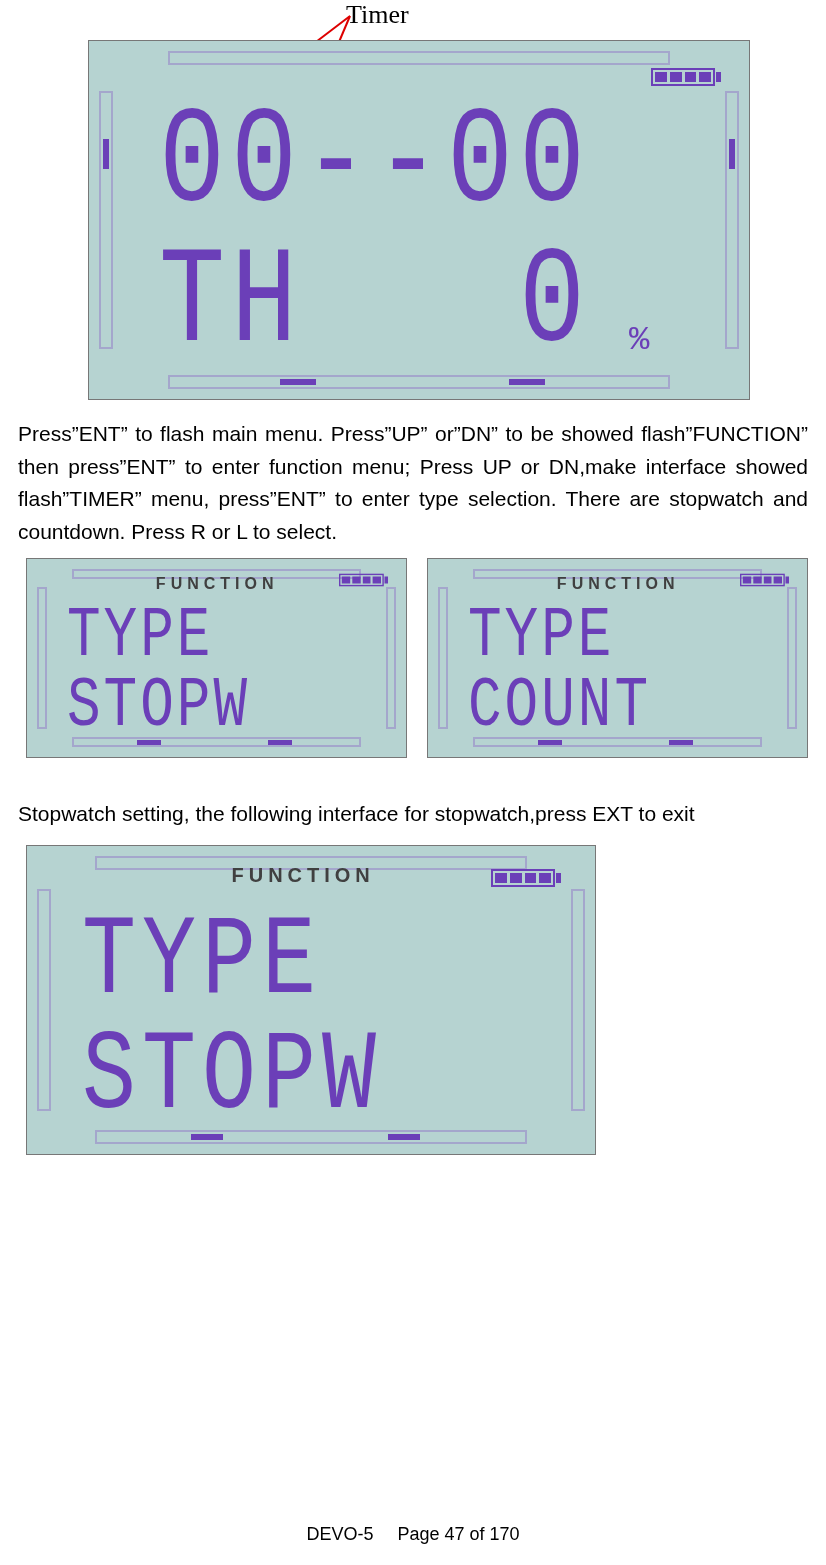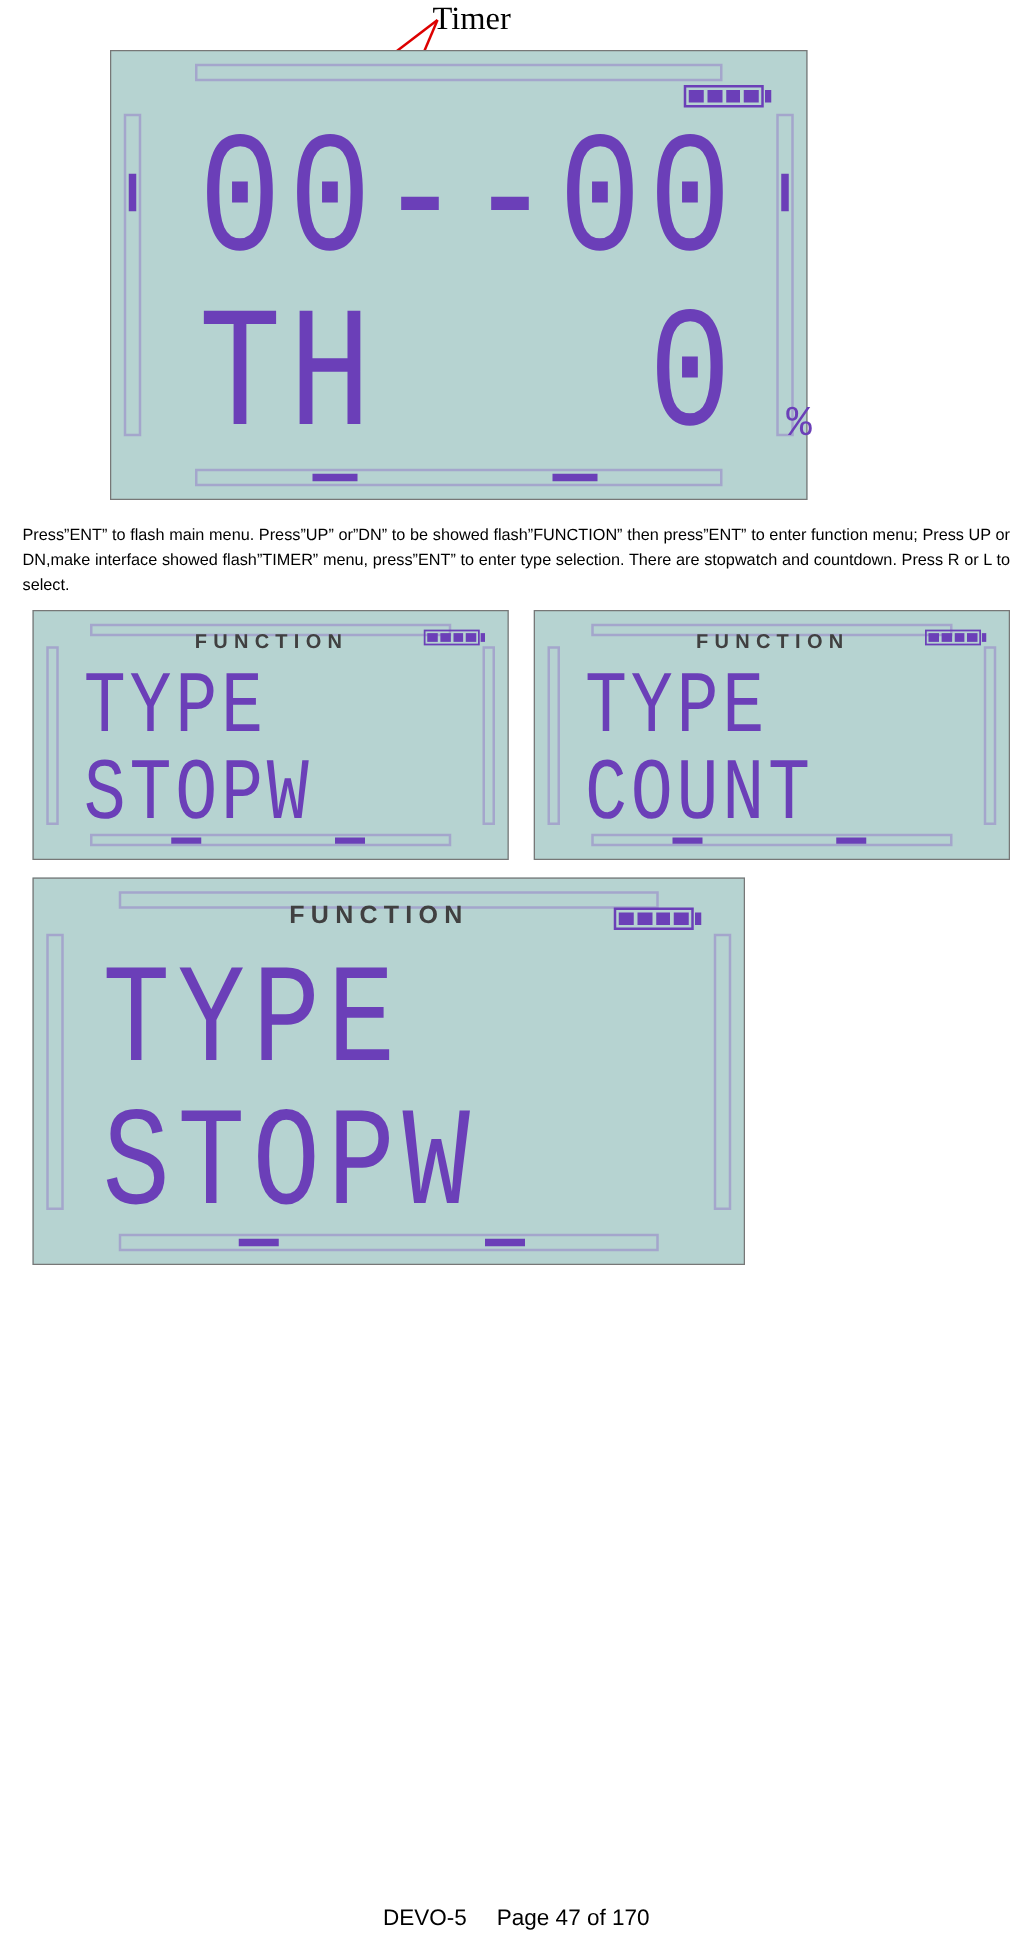--- a/index.html
+++ b/index.html
@@ -1,21 +1,21 @@
 <!DOCTYPE html>
 <html><head>
 <meta charset="utf-8">
 <style>
   html,body{margin:0;padding:0;background:#fff;font-family:Arial,Helvetica,sans-serif;color:#000;}
   .page{width:826px;height:1565px;position:relative;box-sizing:border-box;padding:0 18px;border-radius:26px;}
   .timer-label-row{position:relative;height:40px;}
   .timer-label{position:absolute;left:328px;top:0;font-family:"Times New Roman",serif;font-size:26px;}
   .timer-callout{position:absolute;left:244px;top:14px;width:90px;height:70px;overflow:visible;}
   .lcd{background:#b6d3d1;border:1px solid #777;box-sizing:border-box;position:relative;margin:0;}
-  .lcd-large{width:558px;height:360px;margin-left:70px;}
+  .lcd-large{width:662px;height:360px;margin-left:70px;}
   .lcd-medium{width:570px;height:310px;margin-left:8px;}
   .lcd-small{width:390px;height:200px;}
   .lcd-row{display:flex;gap:20px;margin-left:8px;}
   
   .hbar,.vbar,.sbar{position:absolute;background:transparent;border:2px solid rgba(150,130,200,.55);box-sizing:border-box;}
   .hbar{left:12%;right:12%;height:14px;}
   .vbar{top:14%;bottom:14%;width:14px;}
   .hbar.top{top:10px;} .hbar.bottom{bottom:10px;}
   .vbar.left{left:10px;} .vbar.right{right:10px;}
   
@@ -24,21 +24,21 @@
   .batt{position:absolute;right:28px;top:26px;height:20px;display:flex;align-items:center;}
   .batt-shell{border:2px solid #6b3fb8;height:18px;width:64px;display:flex;gap:3px;padding:2px;box-sizing:border-box;}
   .batt-cell{flex:1;background:#6b3fb8;}
   .batt-tip{width:5px;height:10px;background:#6b3fb8;margin-left:1px;}
   
   .func-label{position:absolute;top:16px;left:34%;font-size:16px;letter-spacing:5px;color:#404040;font-weight:600;}
   
   .seg{position:absolute;font-family:"Courier New",monospace;font-weight:400;color:#6b3fb8;letter-spacing:6px;white-space:pre;transform:scaleY(1.25);}
   .pct{position:absolute;font-family:"Courier New",monospace;color:#6b3fb8;}
   
-  p.body{font-size:13px;line-height:1.55;text-align:justify;margin:18px 0 10px 0;}
+  p.body{font-size:21px;line-height:1.55;text-align:justify;margin:18px 0 10px 0;}
   p.body2{font-size:21px;line-height:1.55;margin:14px 0 8px 0;}
   .footer{position:absolute;bottom:20px;left:0;right:0;text-align:center;font-size:18px;}
   .footer .gap{display:inline-block;width:24px;}
   
   .lcd-small .seg{letter-spacing:3px;}
 </style>
 </head>
 <body>
 <div class="page">
 
@@ -119,20 +119,21 @@
             <div class="batt-cell"></div>
             <div class="batt-cell"></div>
           </div>
       <div class="batt-tip"></div>
     </div>
     <div class="seg" style="left:40px;top:45px;font-size:56px;">TYPE</div>
     <div class="seg" style="left:40px;top:115px;font-size:56px;">COUNT</div>
   </div>
 </div>
 
+<p class="body2" style="margin-top:40px;">Stopwatch setting, the following interface for stopwatch,press EXT to exit</p>
 
 <div class="lcd lcd-medium" style="margin-top:14px;">
   <div class="hbar top"></div>
   <div class="hbar bottom">
      <span class="tick" style="left:22%;top:2px;width:32px;height:6px;"></span>
      <span class="tick" style="left:68%;top:2px;width:32px;height:6px;"></span>
   </div>
   <div class="vbar left"></div>
   <div class="vbar right"></div>
   <div class="func-label" style="left:36%;top:18px;font-size:20px;">FUNCTION</div>

